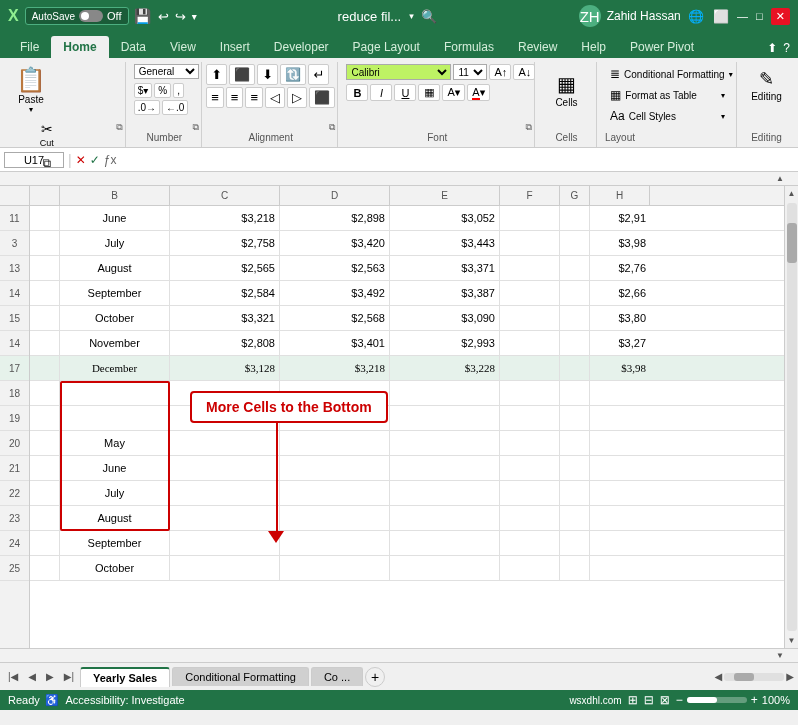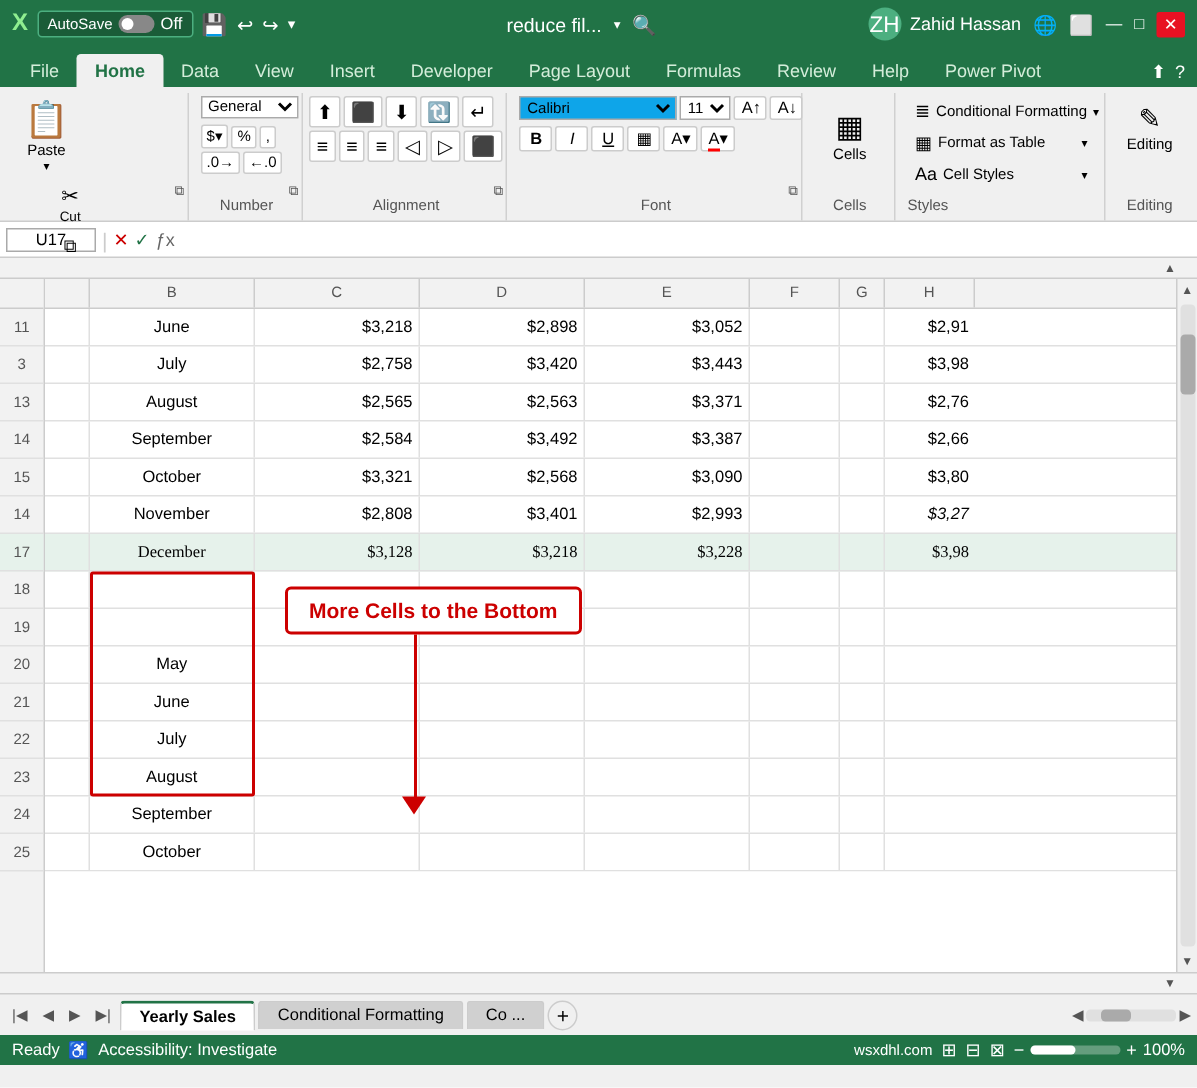--- a/index.html
+++ b/index.html
@@ -116,21 +116,21 @@
     .num-format-select {
       width: 65px;
       font-size: 10px;
       border: 1px solid #aaa;
       background: white;
       margin-bottom: 2px;
     }
     .num-btn { font-size: 10px; border: 1px solid #ccc; background: white; cursor: pointer; padding: 1px 3px; border-radius: 2px; }
 
     
-    .font-name-select { width: 105px; font-size: 10px; border: 1px solid #aaa; background: #0ea5e9; }
+    .font-name-select { width: 105px; font-size: 10px; border: 1px solid #aaa; background: #bef264; }
     .font-size-select { width: 36px; font-size: 10px; border: 1px solid #aaa; background: white; }
     .font-row { display: flex; gap: 2px; margin-bottom: 2px; }
     .font-btn { font-size: 11px; border: 1px solid #ccc; background: white; cursor: pointer; padding: 1px 4px; border-radius: 2px; min-width: 22px; }
 
     
     .align-btn { font-size: 13px; border: 1px solid #ccc; background: white; cursor: pointer; padding: 2px 4px; border-radius: 2px; }
 
     
     .styles-group { min-width: 120px; }
     .style-btn {
@@ -492,21 +492,21 @@
         <span style="font-size:12px;">▦</span>
         <span>Format as Table</span>
         <span style="margin-left:auto; font-size:8px;">▾</span>
       </button>
       <button class="style-btn">
         <span style="font-size:12px;">Aa</span>
         <span>Cell Styles</span>
         <span style="margin-left:auto; font-size:8px;">▾</span>
       </button>
     </div>
-    <div class="ribbon-group-label">Styles</div>
+    <div class="ribbon-group-label">Layout</div>
   </div>
 
   <div class="ribbon-group editing-group">
     <button class="rb-btn" style="flex-direction:column;">
       <span style="font-size:18px;">✎</span>
       <span style="font-size:10px;">Editing</span>
     </button>
     <div class="ribbon-group-label">Editing</div>
   </div>
 </div>
@@ -620,21 +620,21 @@
         </div>
 
         <div class="grid-row">
           <div class="grid-cell" style="width:30px;"></div>
           <div class="grid-cell center" style="width:110px;">November</div>
           <div class="grid-cell right" style="width:110px;">$2,808</div>
           <div class="grid-cell right" style="width:110px;">$3,401</div>
           <div class="grid-cell right" style="width:110px;">$2,993</div>
           <div class="grid-cell" style="width:60px;"></div>
           <div class="grid-cell" style="width:30px;"></div>
-          <div class="grid-cell right" style="width:60px; border-right:none;font-style:italic;">$3,27</div>
+          <div class="grid-cell right" style="width:60px; border-right:none;">$3,27</div>
         </div>
 
         <div class="grid-row" style="background:#e6f2eb;font-family:Liberation Serif, serif;">
           <div class="grid-cell selected-row" style="width:30px;"></div>
           <div class="grid-cell center selected-row" style="width:110px;">December</div>
           <div class="grid-cell right selected-row" style="width:110px;">$3,128</div>
           <div class="grid-cell right selected-row" style="width:110px;">$3,218</div>
           <div class="grid-cell right selected-row" style="width:110px;text-align:right;">$3,228</div>
           <div class="grid-cell selected-row" style="width:60px;"></div>
           <div class="grid-cell selected-row" style="width:30px;"></div>

